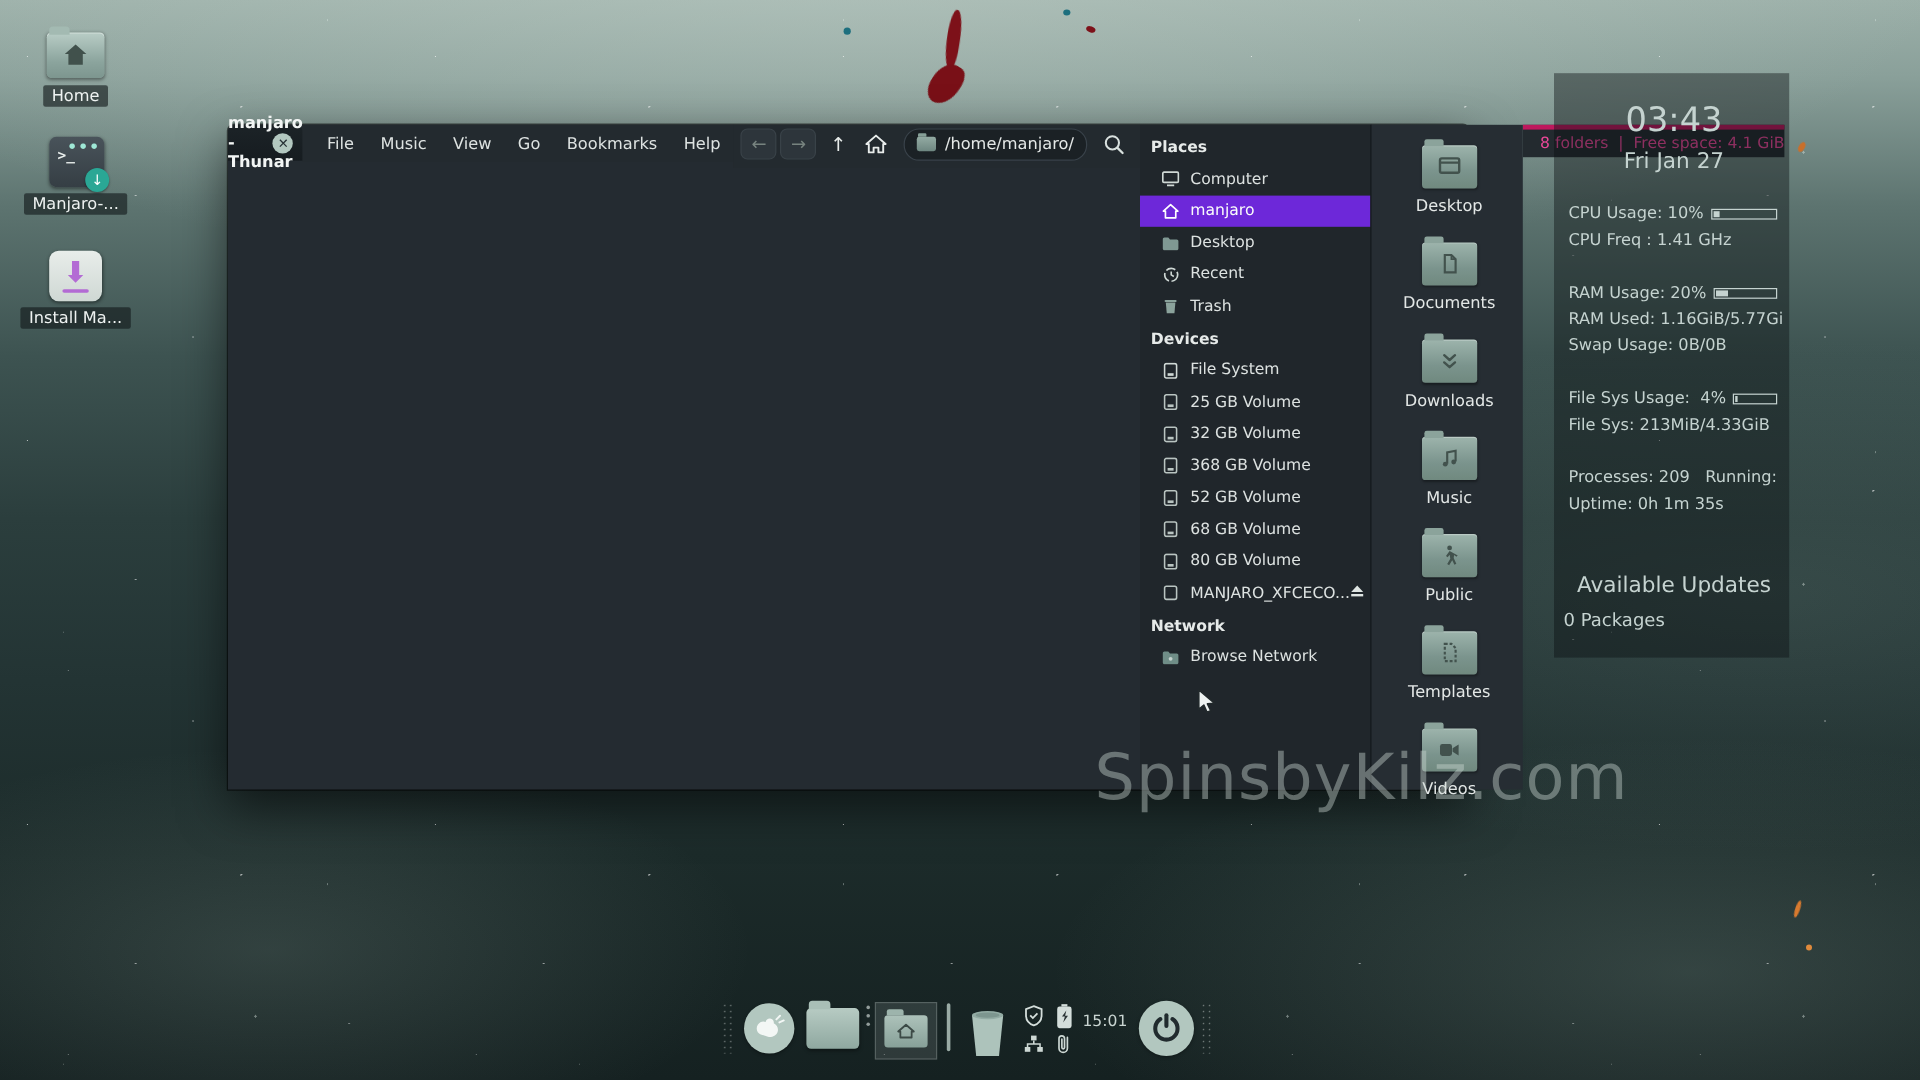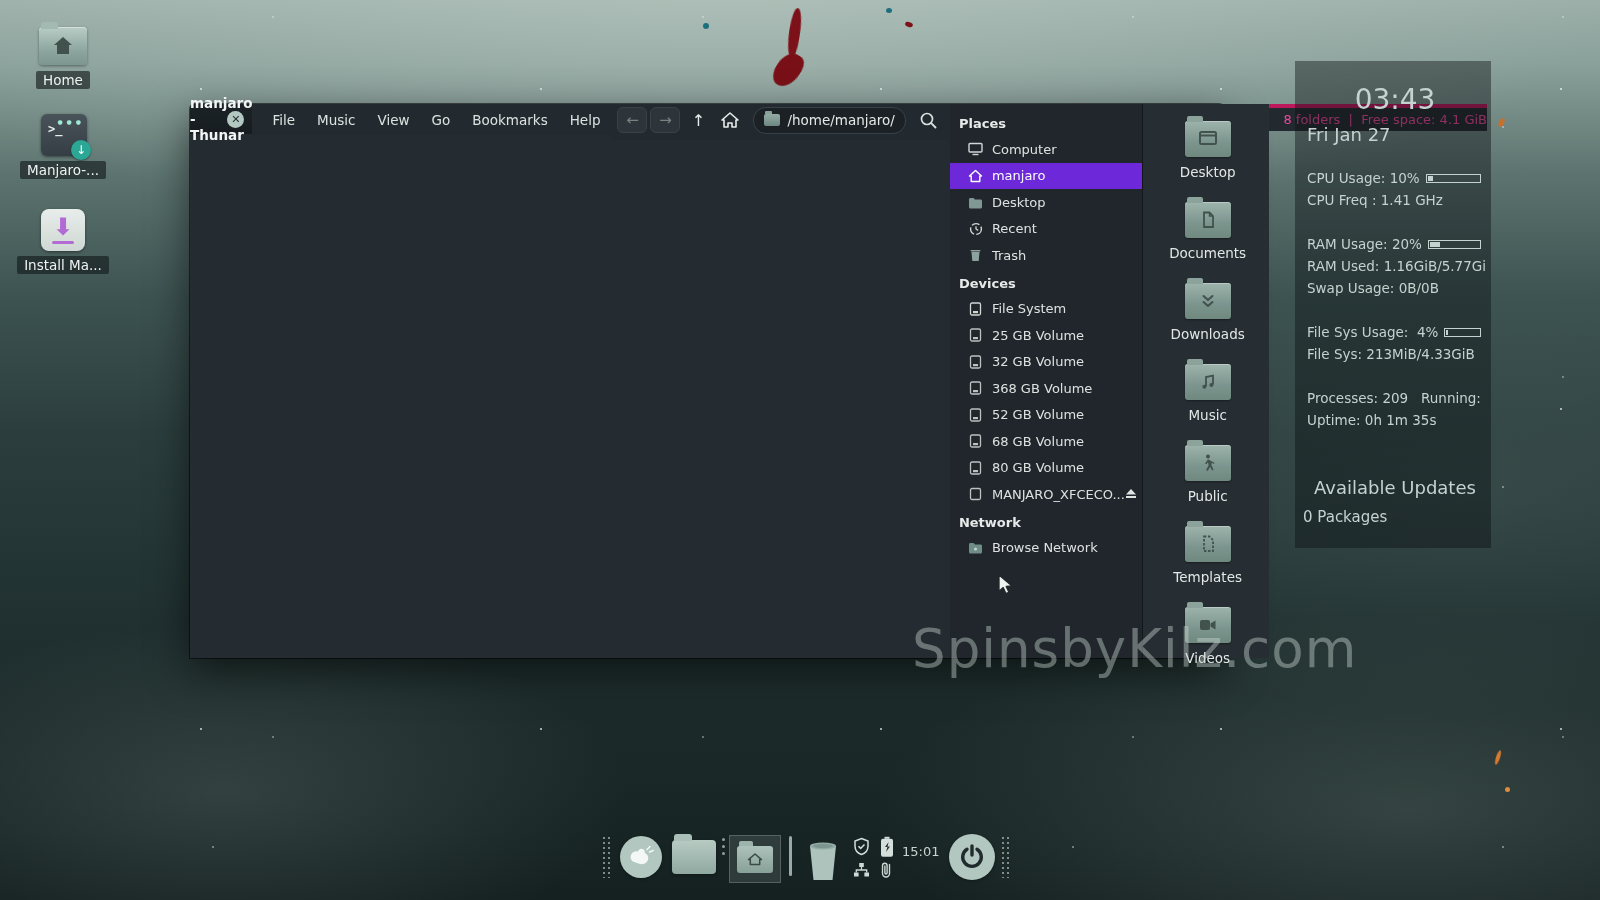--- a/index.html
+++ b/index.html
@@ -90,21 +90,21 @@
   .ficon::before { content:''; position:absolute; top:-5px; left:2px; width:16px; height:6px; background:#8ba39b; border-radius:2px 2px 0 0; }
   .fcell .flabel { margin-top:7px; font-size:13.5px; color:#e3e7e6; }
 
   .statusbar { height:27px; border-top:4px solid #be185d; background:#232a2f; display:flex; align-items:center;
     padding-left:14px; color:#ec4899; font-size:13px; white-space:pre; }
 
   
   .conky { position:absolute; left:1295px; top:61px; width:196px; height:487px;
     background:rgba(10,15,17,.42); color:#c5d3d0; font-size:13.5px; padding:14px 8px 0 12px; }
   .conky .time { text-align:center; font-size:28px; margin-top:8px; }
-  .conky .date { font-size:18px; margin-top:8px; }
+  .conky .date { text-align:center; font-size:18px; margin-top:8px; }
   .conky .gap { height:22px; }
   .conky .line { line-height:22px; white-space:pre; display:flex; align-items:center; }
   .conky .bar { flex:1; height:9px; border:1px solid #c5d3d0; margin-left:6px; margin-right:2px; position:relative; }
   .conky .bar i { position:absolute; left:1px; top:1px; bottom:1px; background:#c5d3d0; display:block; }
   .conky .upd-title { text-align:center; font-size:18px; margin-top:46px; }
   .conky .upd-count { font-size:15px; margin-top:10px; margin-left:-4px; }
 
   
   .watermark { position:absolute; left:912px; top:618px; font-size:53px; color:rgba(205,216,213,.42);
     letter-spacing:1px; z-index:40; pointer-events:none; }

